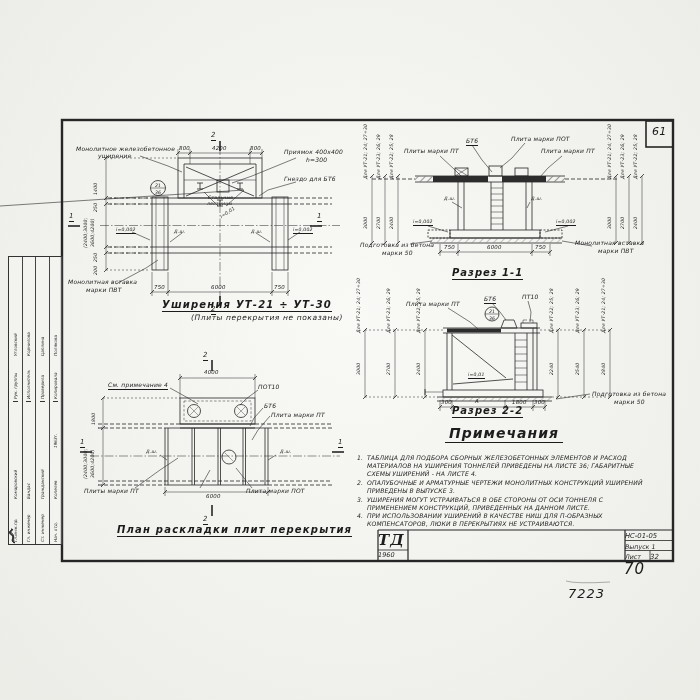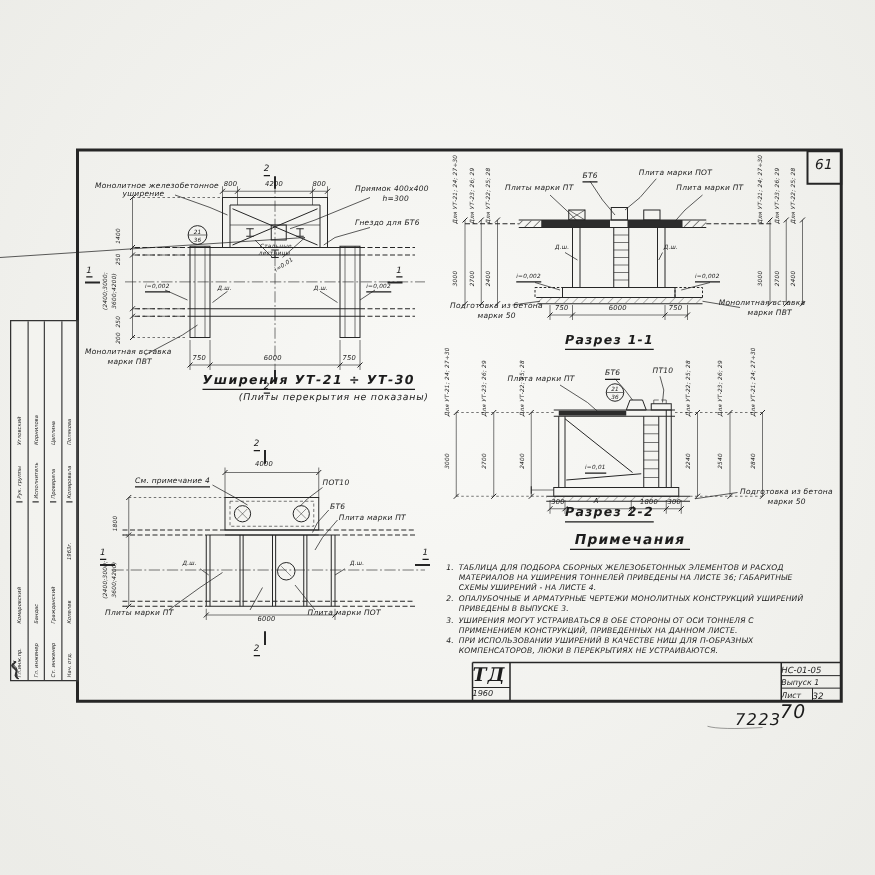--- a/index.html
+++ b/index.html
@@ -14,21 +14,21 @@
   .u{border-bottom:.8px solid #1b1b1b;padding-bottom:.5px;}
   .dim{font-size:5.4px;}
   .tiny{font-size:4.6px;}
   .rot{transform:rotate(-90deg);transform-origin:0 100%;}
   .rot35{transform:rotate(-33deg);transform-origin:0 100%;}
   .title-med{font-size:10px;font-weight:bold;letter-spacing:1.2px;}
   .title-sub{font-size:7.5px;letter-spacing:.6px;}
   .sec-title{font-size:10px;font-weight:bold;letter-spacing:1px;}
   .hand{font-size:13px;font-style:italic;letter-spacing:1px;}
   .notes{position:absolute;left:357px;top:425px;width:294px;}
-  .notes-title{text-align:center;font-style:italic;font-weight:bold;font-size:11px;letter-spacing:1px;margin-bottom:13px;}
+  .notes-title{text-align:center;font-style:italic;font-weight:bold;font-size:14px;letter-spacing:1px;margin-bottom:13px;}
   .notes-title span{border-bottom:.8px solid #1b1b1b;padding:0 4px 1px;}
   .note{position:relative;font-style:italic;font-size:6.1px;line-height:1.3;
         letter-spacing:.15px;text-transform:uppercase;padding-left:10px;margin-bottom:1px;}
   .note .n{position:absolute;left:0;top:0;}
   .tb-cell{position:absolute;font-style:italic;text-align:left;}
   .logo-td{font-family:"DejaVu Serif",serif;font-weight:bold;font-size:15px;letter-spacing:1px;}
   .stamp{position:absolute;left:8px;top:545px;width:287px;height:53px;
          transform:rotate(-90deg);transform-origin:0 0;
          display:flex;flex-direction:column;border:1px solid #333;background:rgba(255,255,255,.2);}
   .stamp-row{flex:1;display:flex;align-items:center;border-top:.7px solid #444;font-size:4.2px;font-style:italic;}
@@ -483,20 +483,21 @@
 <div class="lbl" style="left:246px;top:488px;">Плита марки ПОТ</div>
 <div class="lbl dim" style="left:204px;top:370px;">4000</div>
 <div class="lbl dim" style="left:206px;top:494px;">6000</div>
 <div class="lbl tiny rot" style="left:96px;top:420px;">1800</div>
 <div class="lbl tiny rot" style="left:88px;top:474px;">(2400;3000;</div>
 <div class="lbl tiny rot" style="left:95px;top:473px;">3600;4200)</div>
 <div class="lbl u" style="left:203px;top:352px;font-size:7px;">2</div>
 <div class="lbl u" style="left:203px;top:516px;font-size:7px;">2</div>
 <div class="lbl u" style="left:80px;top:439px;font-size:7px;">1</div>
 <div class="lbl u" style="left:338px;top:439px;font-size:7px;">1</div>
+<div class="lbl title-med u" style="left:117px;top:524px;">План раскладки плит перекрытия</div>
 
 <div class="notes">
   <div class="notes-title"><span>Примечания</span></div>
   <div class="note">
     <span class="n">1.</span>
     <span>Таблица для подбора сборных железобетонных элементов и расход материалов на уширения тоннелей приведены на листе 36; габаритные схемы уширений - на листе 4.</span>
   </div>
   <div class="note">
     <span class="n">2.</span>
     <span>Опалубочные и арматурные чертежи монолитных конструкций уширений приведены в выпуске 3.</span>
@@ -511,21 +512,21 @@
   </div>
 </div>
 
 <div class="tb-cell logo-td" style="left:378px;top:531px;width:30px;">ТД</div>
 <div class="tb-cell" style="left:378px;top:551px;width:30px;font-size:6.5px;">1960</div>
 <div class="tb-cell" style="left:625px;top:532px;width:47px;font-size:6.8px;">НС-01-05</div>
 <div class="tb-cell" style="left:625px;top:542.5px;width:47px;font-size:6.3px;">Выпуск 1</div>
 <div class="tb-cell" style="left:625px;top:553px;width:25px;font-size:6.3px;">Лист</div>
 <div class="tb-cell" style="left:650px;top:552.5px;width:22px;font-size:7px;">32</div>
 
-<div class="lbl hand" style="left:568px;top:570px;margin-left:20px;">7223</div>
+<div class="lbl hand" style="left:568px;top:587px;">7223</div>
 <div class="lbl hand" style="left:624px;top:561px;font-size:15px;">70</div>
 
 <div class="stamp">
   <div class="stamp-row">
     <div class="sg a">
       <span class="sr">Гл.инж.пр.</span>
       <span class="sn">Комаровский</span>
       <svg width="16" height="8">
             <path d="M1,6 C4,0 6,8 9,3 S14,6 15,2" fill="none" stroke="#333" stroke-width="0.7"></path>
           </svg>

